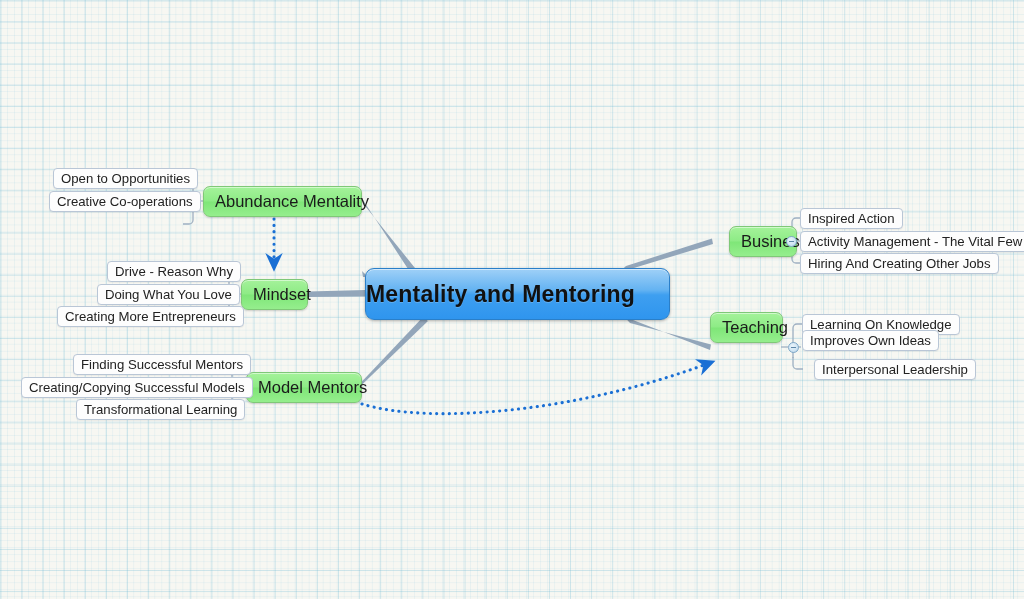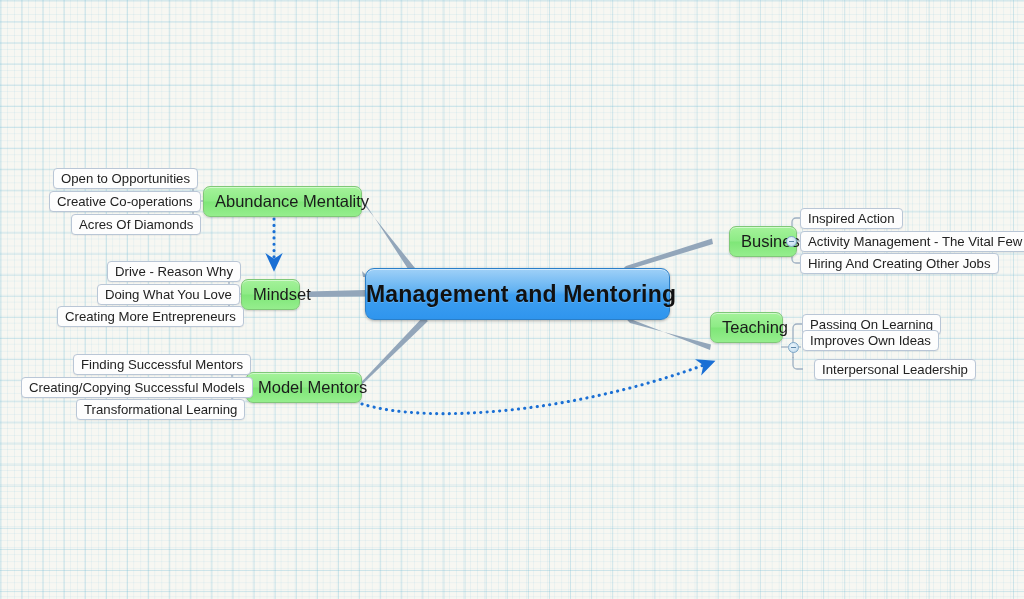--- a/index.html
+++ b/index.html
@@ -166,39 +166,36 @@
         <path d="M0.4,0.4 L6.4,3.2 L0.4,6 L2.2,3.2 Z" fill="#1a6fd4"></path>
       </marker>
     </defs>
 
     <path d="M274,219 L274,268" stroke="#1a6fd4" stroke-width="3.1" fill="none" stroke-linecap="round" stroke-dasharray="0.1 6.2" marker-end="url(#arrowhead)"></path>
 
     <path d="M362,404 C 430,425 580,412 712,362" stroke="#1a6fd4" stroke-width="3.1" fill="none" stroke-linecap="round" stroke-dasharray="0.1 6.2" marker-end="url(#arrowhead)"></path>
   </svg>
 
   <div class="node node-root" style="left:365px; top:268px; width:305px; height:52px;">
-    <span>Management and Mentoring</span>
+    <span>Mentality and Mentoring</span>
   </div>
 
   <div class="node node-branch" style="left:203px; top:186px; width:159px; height:31px;">
     <span>Abundance Mentality</span>
   </div>
   <div class="toggle" style="left:188px; top:196px;"></div>
 
   <div class="node node-leaf" style="left:53px; top:168px;">
     <span>Open to Opportunities</span>
   </div>
   <div class="node node-leaf" style="left:49px; top:191px;">
     <span>Creative Co-operations</span>
   </div>
-  <div class="node node-leaf" style="left:71px; top:214px;">
-    <span>Acres Of Diamonds</span>
-  </div>
-
-  <div class="node node-branch" style="left:241px; top:279px; width:59px; height:31px;">
+
+  <div class="node node-branch" style="left:241px; top:279px; width:67px; height:31px;">
     <span>Mindset</span>
   </div>
   <div class="toggle" style="left:225px; top:289px;"></div>
 
   <div class="node node-leaf" style="left:107px; top:261px;">
     <span>Drive - Reason Why</span>
   </div>
   <div class="node node-leaf" style="left:97px; top:284px;">
     <span>Doing What You Love</span>
   </div>
@@ -235,21 +232,21 @@
   <div class="node node-leaf" style="left:800px; top:253px;">
     <span>Hiring And Creating Other Jobs</span>
   </div>
 
   <div class="node node-branch" style="left:710px; top:312px; width:73px; height:31px;">
     <span>Teaching</span>
   </div>
   <div class="toggle" style="left:788px; top:342px;"></div>
 
   <div class="node node-leaf" style="left:802px; top:314px;">
-    <span>Passing On Learning</span>
+    <span>Learning On Knowledge</span>
   </div>
   <div class="node node-leaf" style="left:802px; top:330px;">
     <span>Improves Own Ideas</span>
   </div>
   <div class="node node-leaf" style="left:802px; top:359px;margin-left:12px;">
     <span>Interpersonal Leadership</span>
   </div>
 
 </div>
 

